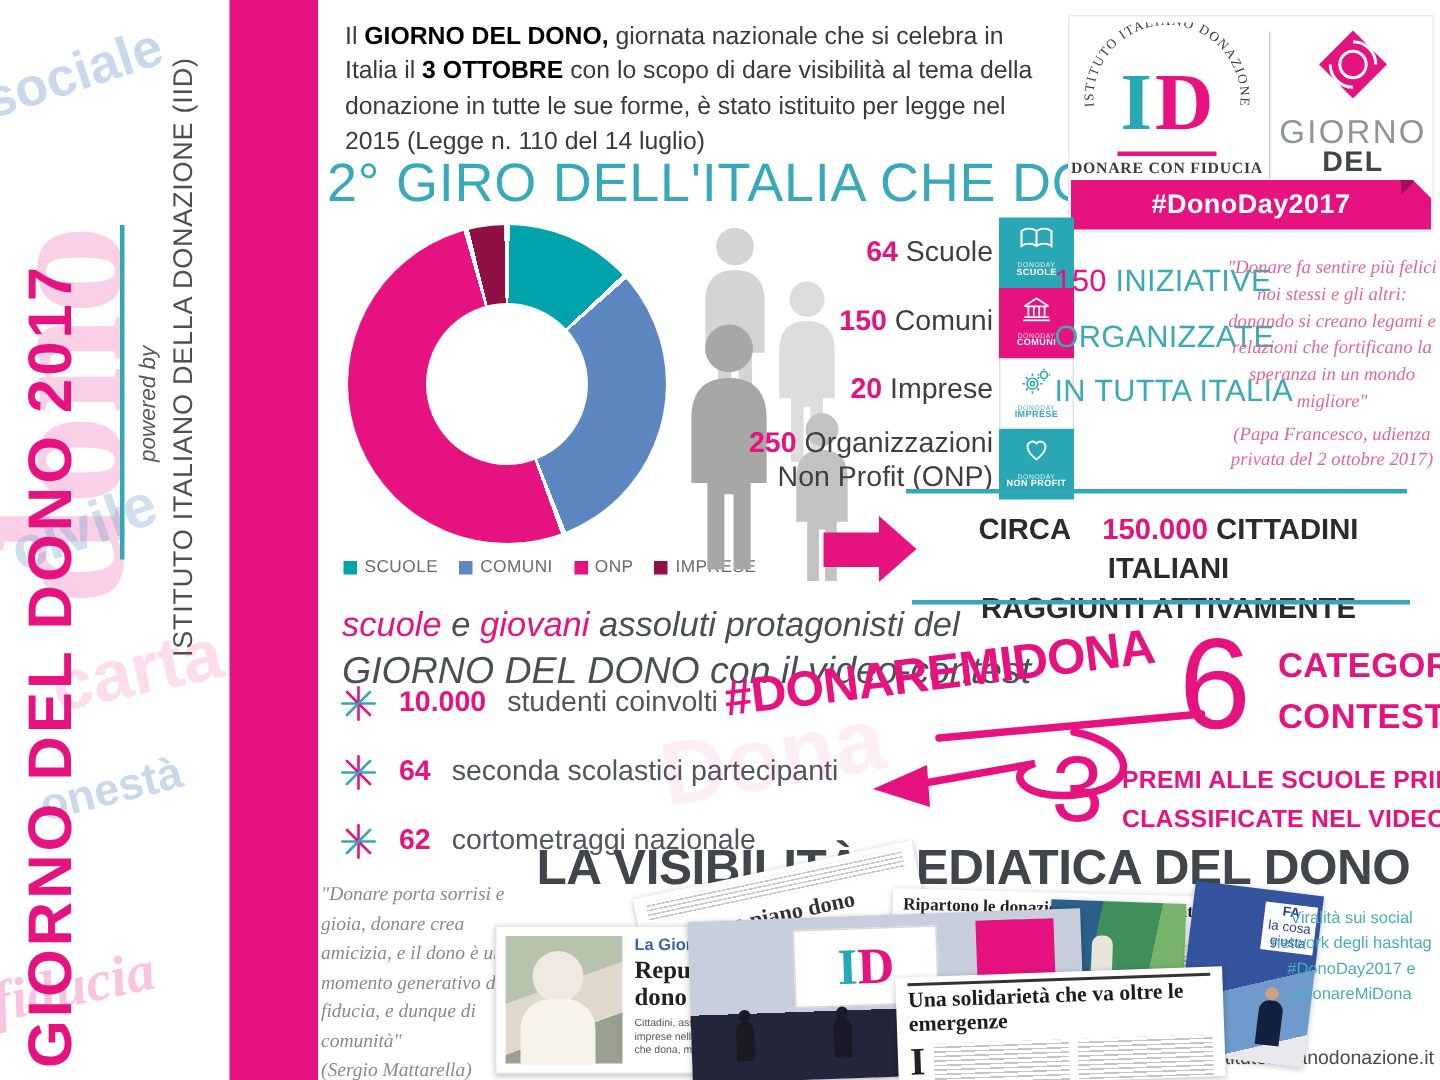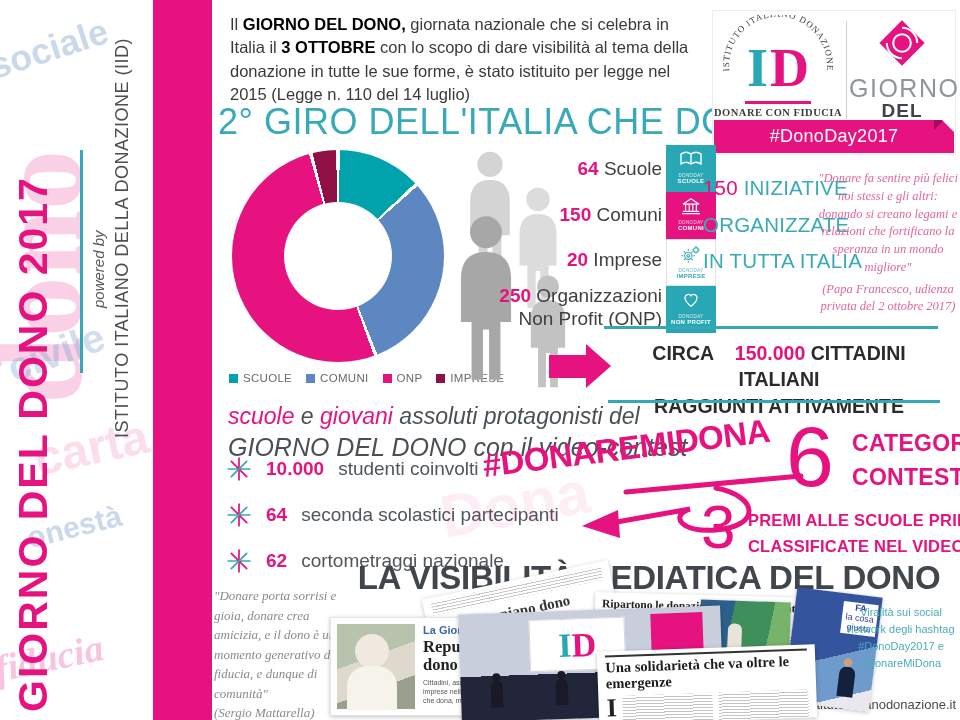--- a/index.html
+++ b/index.html
@@ -34,24 +34,24 @@
   #logocard { position:absolute; left:712px; top:10px; width:244px; height:145px; background:#fff; border:1px solid #ececec; }
   #logo-left { position:absolute; left:0; top:2px; width:130px; height:108px; }
   #arc-svg { position:absolute; left:8px; top:2px; }
   #idword { position:absolute; left:0; top:28px; width:130px; text-align:center; font-family:"Liberation Serif",serif; font-weight:bold; font-size:54px; line-height:1; }
   #idword .id-i { color:#2aa7b5; } #idword .id-d { color:#e5127f; margin-left:2px; }
   #id-line { position:absolute; left:32px; top:88px; width:66px; height:3px; background:#e5127f; }
   #motto { position:absolute; left:0; top:94px; width:130px; text-align:center; font-family:"Liberation Serif",serif; font-weight:bold; font-size:10.5px; color:#3c3c3c; letter-spacing:.5px; }
   #logo-div { position:absolute; left:133px; top:10px; width:1px; height:98px; background:#cfcfcf; }
   #logo-right { position:absolute; left:136px; top:0; width:106px; height:112px; text-align:center; }
   #diamond-svg { margin-top:4px; }
-  .brand-top { font-size:25px; color:#8e959b; letter-spacing:1.5px; line-height:1.05; }
+  .brand-top { font-size:22px; color:#8e959b; letter-spacing:1.5px; line-height:1.05; }
   .brand-bottom { font-size:19px; color:#3f4449; font-weight:bold; letter-spacing:1px; line-height:1.05; }
   #ribbon { position:absolute; left:1px; right:1px; bottom:1px; height:33px; background:#e5127f; color:#fff;
-            font-size:18px; font-weight:400; text-align:center; line-height:33px; letter-spacing:.3px; }
+            font-size:18px; font-weight:700; text-align:center; line-height:33px; letter-spacing:.3px; }
   #ribbon:after { content:""; position:absolute; right:0; top:0; border-right:12px solid #ffffff; border-bottom:12px solid transparent; }
   #ribbon:before { content:""; position:absolute; right:10px; top:0; border-left:10px solid #a30c5c; border-bottom:10px solid transparent; }
   
   #donut { position:absolute; left:232px; top:150px; width:212px; height:212px; border-radius:50%; }
   #donut-hole { position:absolute; left:52px; top:52px; width:108px; height:108px; border-radius:50%; background:#fff; }
   #legend { position:absolute; left:229px; top:372px; display:flex; gap:14px; align-items:center; }
   .lg-item { display:flex; gap:5px; align-items:center; font-size:11.5px; color:#6a6a6a; letter-spacing:.3px; }
   .lg-sq { width:9px; height:9px; }
   
   #people { position:absolute; left:448px; top:146px; }

